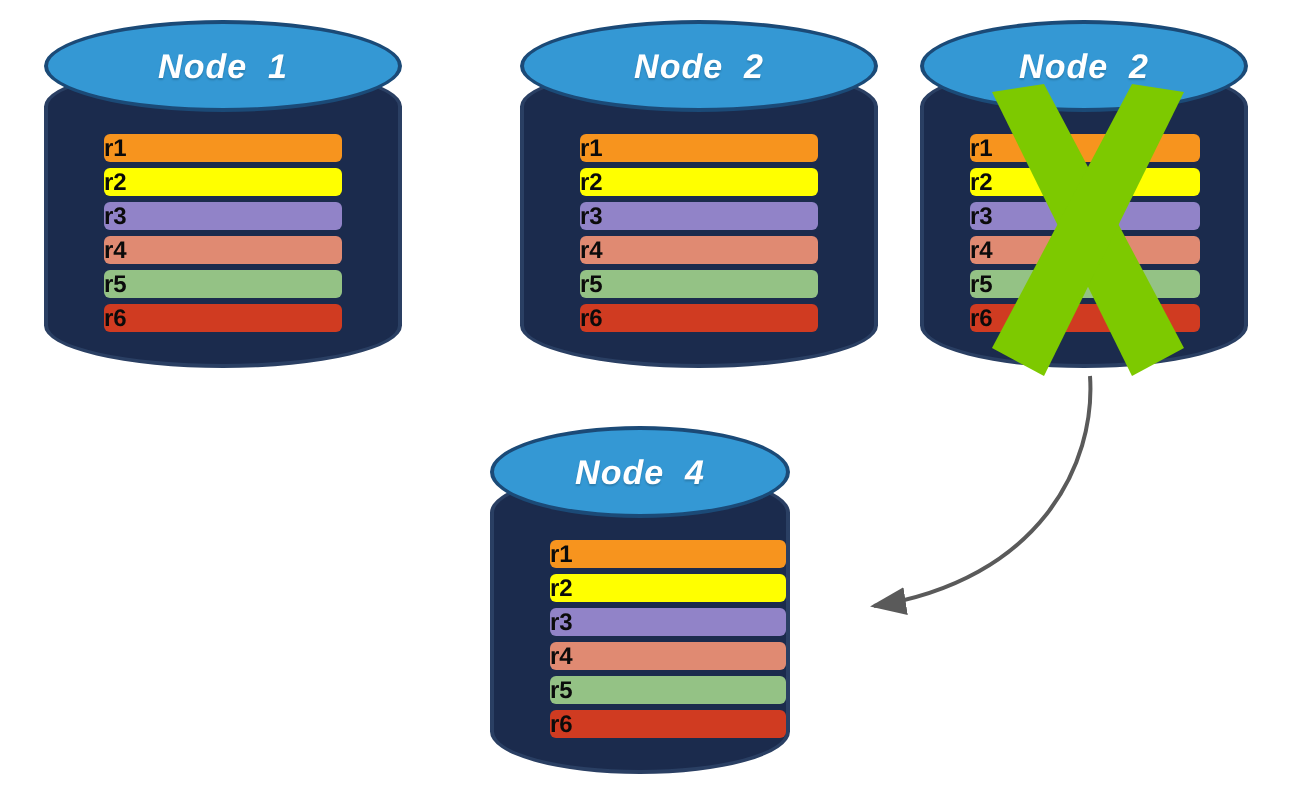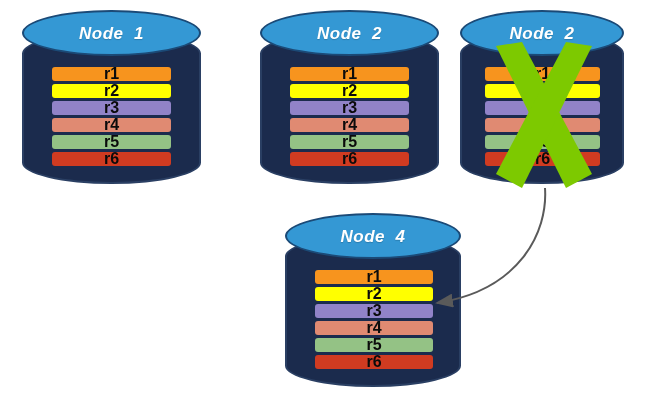--- a/index.html
+++ b/index.html
@@ -68,22 +68,21 @@
   .rows {
     position: absolute;
     z-index: 5;
     display: flex;
     flex-direction: column;
   }
   .row {
     height: 14px;
     line-height: 14px;
     border-radius: 3px;
-    text-align: center;
-    font-size: 16px;
+    font-size: 12px;
     font-weight: bold;
     color: #0b0b0b;
     margin-bottom: 3px;
     box-sizing: border-box;
   }
   .row:last-child { margin-bottom: 0; }
 
   .xmark {
     position: absolute;
     z-index: 9;
@@ -146,21 +145,21 @@
       </div>
 
     <svg class="xmark" style="left:28px; top:32px;" width="112" height="148" viewBox="0 0 112 148">
       <g fill="#7dc900">
         <polygon points="8,4 34,0 104,132 78,146"></polygon>
         <polygon points="104,4 78,0 8,132 34,146"></polygon>
       </g>
     </svg>
   </div>
 
-  <div class="node" id="node-4" style="left:245px; top:213px; width:176px; height:175px;margin-left:40px;">
+  <div class="node" id="node-4" style="left:245px; top:213px; width:150px; height:175px;">
     <div class="cyl-body" style="height:152px;"></div>
     <div class="cyl-top" style="height:46px;"></div>
     <div class="node-label" style="top:14px;">Node  4</div>
     <div class="rows" style="left:30px; top:57px; width:118px;">
         <div class="row" style="background: rgb(247, 148, 30);">r1</div>
         <div class="row" style="background: rgb(255, 255, 0);">r2</div>
         <div class="row" style="background: rgb(145, 131, 200);">r3</div>
         <div class="row" style="background: rgb(224, 138, 114);">r4</div>
         <div class="row" style="background: rgb(148, 194, 133);">r5</div>
         <div class="row" style="background: rgb(208, 59, 33);">r6</div>

